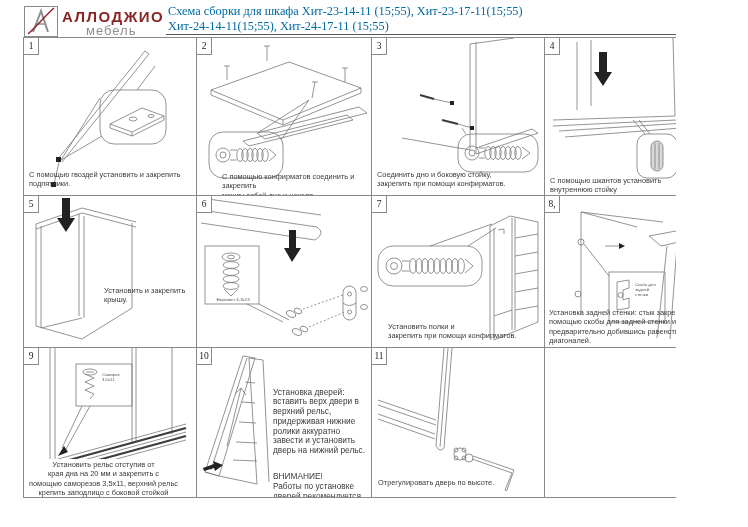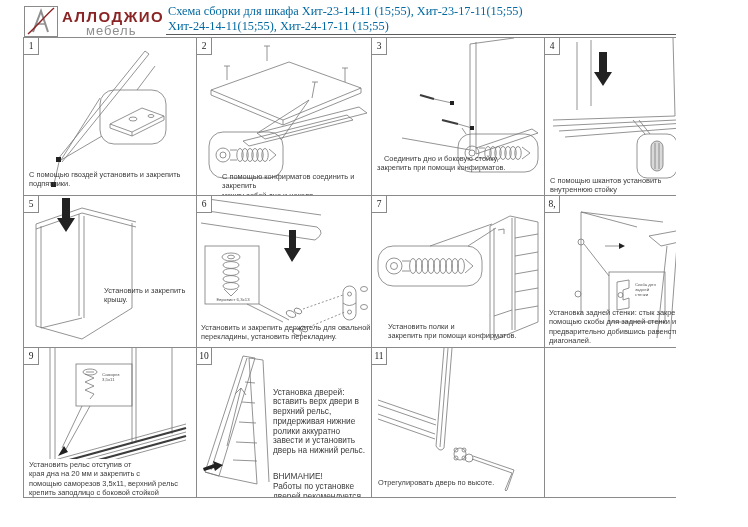--- a/index.html
+++ b/index.html
@@ -137,21 +137,21 @@
         <ellipse cx="116" cy="115" rx="3.2" ry="6.5"></ellipse>
           <ellipse cx="121" cy="115" rx="3.2" ry="6.5"></ellipse>
         <ellipse cx="126" cy="115" rx="3.2" ry="6.5"></ellipse>
           <ellipse cx="131" cy="115" rx="3.2" ry="6.5"></ellipse>
         <ellipse cx="136" cy="115" rx="3.2" ry="6.5"></ellipse>
           <ellipse cx="141" cy="115" rx="3.2" ry="6.5"></ellipse>
         <ellipse cx="146" cy="115" rx="3.2" ry="6.5"></ellipse>
         <path d="M150 109 L158 115 L150 121"></path>
         <line x1="90" y1="90" x2="94" y2="96"></line>
       </svg>
-      <div class="cap" style="left:5px;top:116px;text-align:center;">Соединить дно и боковую стойку,
+      <div class="cap" style="left:5px;top:132px;">Соединить дно и боковую стойку,
 закрепить при помощи конфирматов.</div>
     </div>
 
     <div class="cell">
       <div class="num">4</div>
       <svg class="art" width="173" height="157" viewBox="0 0 173 157">
         <line x1="32" y1="4" x2="32" y2="72"></line>
           <line x1="46" y1="2" x2="46" y2="68"></line>
         <line x1="128" y1="0" x2="130" y2="78"></line>
           <line x1="138" y1="0" x2="140" y2="76"></line>
@@ -215,22 +215,20 @@
         <ellipse cx="107" cy="133" rx="2.5" ry="4" transform="rotate(-65 107 133)"></ellipse>
         <line class="dsh" x1="112" y1="131" x2="148" y2="116"></line>
         <rect x="146" y="90" width="13" height="34" rx="6.5"></rect>
         <path d="M146 107 Q152 112 159 107"></path>
         <circle cx="152.5" cy="98" r="2"></circle>
           <circle cx="152.5" cy="116" r="2"></circle>
         <ellipse cx="167" cy="93" rx="3.5" ry="2.5"></ellipse>
           <ellipse cx="167" cy="111" rx="3.5" ry="2.5"></ellipse>
       </svg>
       <div class="plabel" style="left:13px;top:101px;width:46px;text-align:center;">Евровинт 6,3х13</div>
-      <div class="cap" style="left:4px;top:127px;">Установить и закрепить держатель для овальной
-перекладины, установить перекладину.</div>
     </div>
 
     <div class="cell">
       <div class="num">7</div>
       <svg class="art" width="171" height="151" viewBox="0 0 171 151">
         <rect x="6" y="50" width="104" height="40" rx="15"></rect>
         <ellipse cx="22" cy="70" rx="8" ry="8"></ellipse>
           <ellipse cx="22" cy="70" rx="3.5" ry="3.5"></ellipse>
         <line x1="30" y1="65" x2="38" y2="65"></line>
           <line x1="30" y1="75" x2="38" y2="75"></line>
@@ -309,21 +307,21 @@
           <line x1="66" y1="58" x2="42" y2="101"></line>
         <path class="blk" d="M40 98 L34 108 L44 104 Z"></path>
         <line x1="16" y1="116" x2="162" y2="76"></line>
         <line class="thk" x1="16" y1="120" x2="162" y2="80"></line>
         <line x1="16" y1="124" x2="162" y2="84"></line>
         <line class="thk" x1="16" y1="128" x2="162" y2="88"></line>
         <line x1="16" y1="132" x2="162" y2="92"></line>
       </svg>
       <div class="plabel" style="left:78px;top:24px;width:26px;">Саморез
 3,5х11</div>
-      <div class="cap" style="left:5px;top:111px;background:#fff;padding:1px 2px 0 0;">Установить рельс  отступив от
+      <div class="cap" style="left:5px;top:111px;background:#fff;padding:1px 2px 0 0;text-align:center;">Установить рельс  отступив от
 края дна на 20 мм и закрепить  с
 помощью саморезов 3,5х11, верхний рельс
 крепить заподлицо с боковой стойкой</div>
     </div>
 
     <div class="cell">
       <div class="num">10</div>
       <svg class="art" width="173" height="149" viewBox="0 0 173 149">
         <line x1="52" y1="10" x2="60" y2="136"></line>
           <line x1="66" y1="12" x2="72" y2="134"></line>

